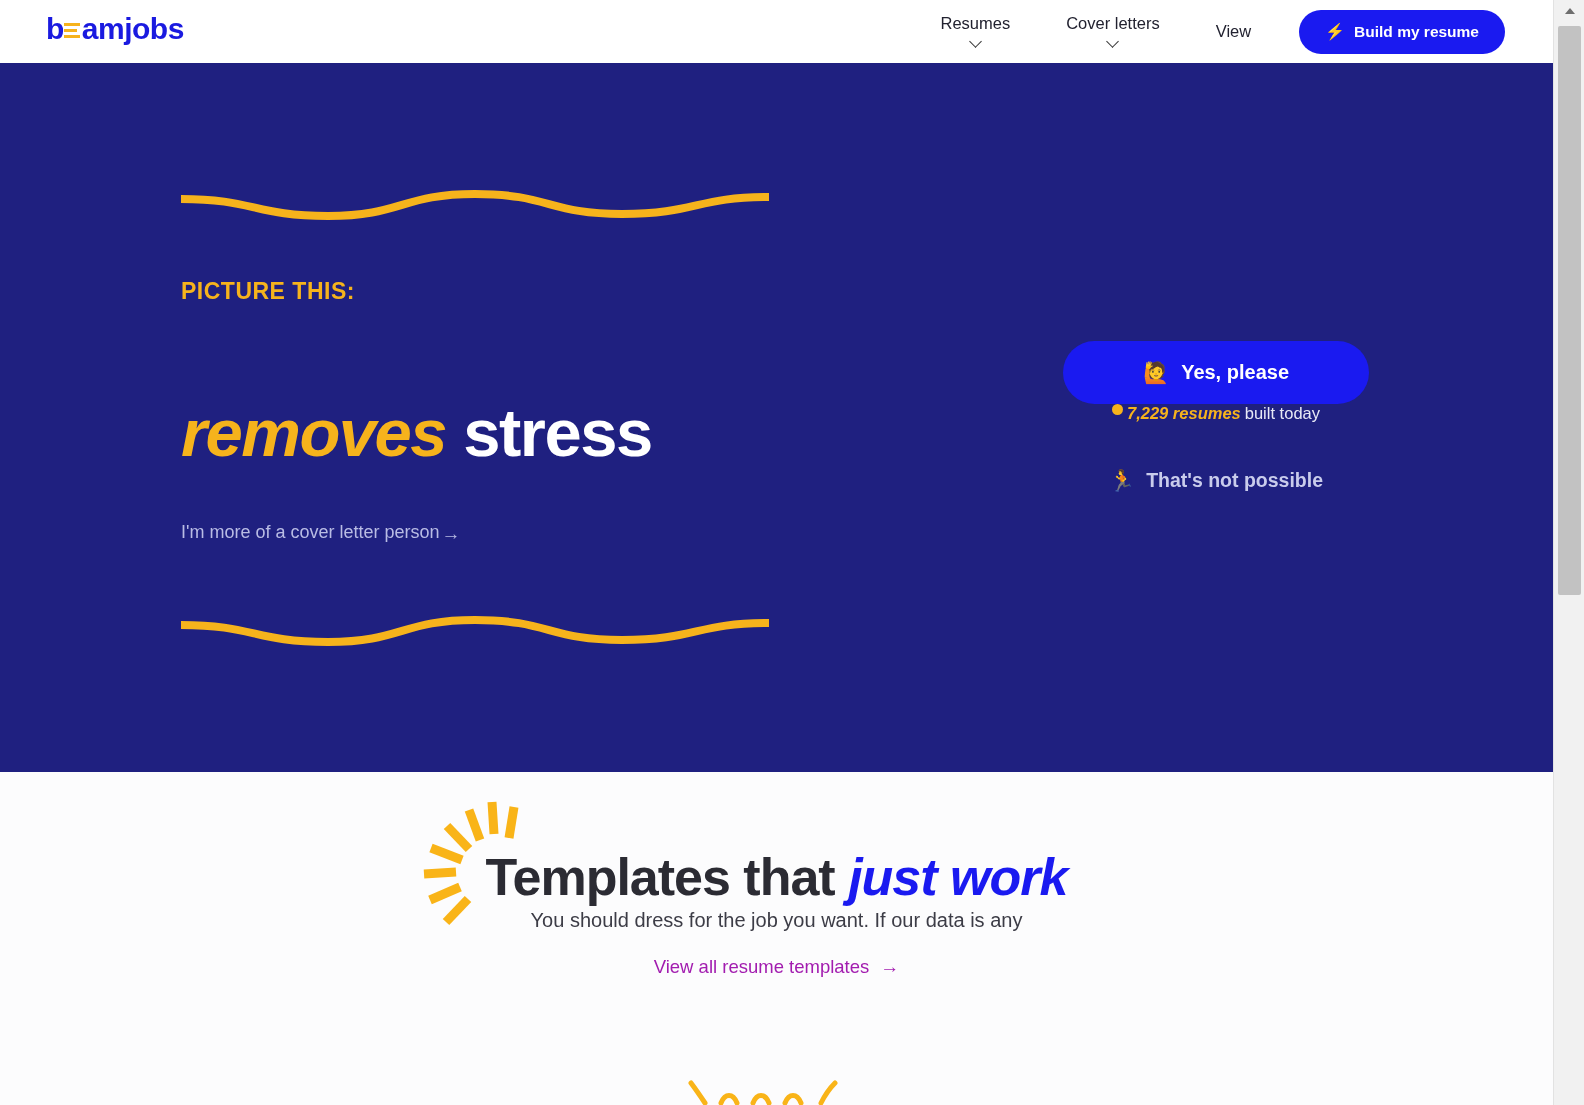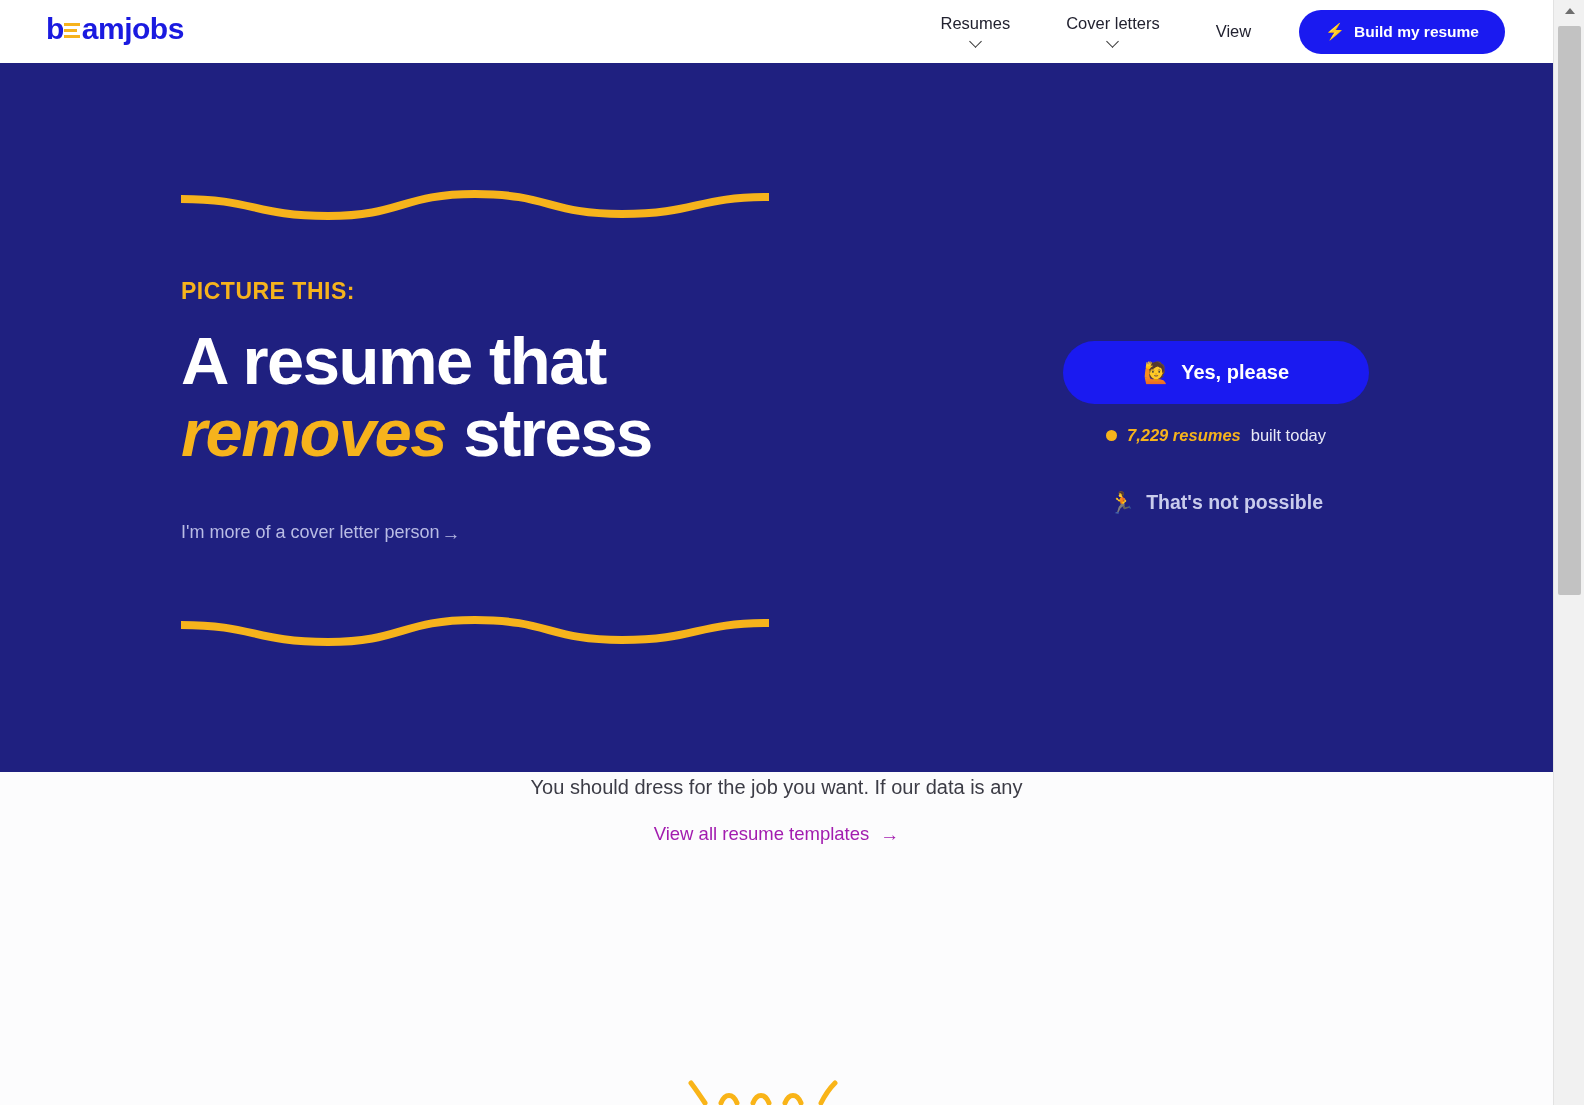--- a/index.html
+++ b/index.html
@@ -154,24 +154,23 @@
     border:none;
     border-radius:999px;
     font-size:20px;
     font-weight:700;
     display:flex; align-items:center; justify-content:center; gap:12px;
     cursor:pointer;
     font-family:"Liberation Sans", sans-serif;
   }
   .emo { font-size:21px; line-height:1; }
   .built-today {
-    margin-top:22px;
     font-size:16.5px;
     color:#E8E9F6;
-    display:flex; align-items:center; gap:10px;
+    display:flex; gap:4px;
     white-space:nowrap;
   }
   .dot-y {
     width:11px; height:11px; border-radius:50%;
     background:#F6B31C;
     flex:0 0 auto;
   }
   .built-today b {
     color:#F6B31C;
     font-style:italic;
@@ -313,21 +312,21 @@
 
     <div class="hero">
 
       <svg class="wave top" viewBox="0 0 588 46" preserveAspectRatio="none">
         <path d="M0,17 C73,17 73,34 147,34 C221,34 221,12 294,12 C368,12 368,32 441,32 C515,32 515,15 588,15" fill="none" stroke="#F6B31C" stroke-width="8" stroke-linecap="round"></path>
       </svg>
 
       <div class="hero-left">
         <div class="eyebrow">PICTURE THIS:</div>
         <h1 class="headline">
-          <span>A resume that</span><br>
+          <br>
           <span class="hl-accent">removes</span>
           <span>stress</span>
         </h1>
         <div class="hero-link">
           <span>I'm more of a cover letter person</span>
           <span class="arrow-r">→</span>
         </div>
       </div>
 
       <svg class="wave bottom" viewBox="0 0 588 46" preserveAspectRatio="none">
@@ -346,20 +345,38 @@
         </div>
         <div class="not-possible">
           <span class="emo">🏃</span>
           <span>That's not possible</span>
         </div>
       </div>
     </div>
 
     <div class="templates">
       <div class="tpl-inner">
+        <div class="tpl-title-wrap">
+          <svg class="sunburst" viewBox="0 0 130 140">
+            <g stroke="#F9B418" stroke-width="9" stroke-linecap="butt">
+              <line x1="100" y1="15" x2="95" y2="46"></line>
+              <line x1="78" y1="10" x2="80" y2="42"></line>
+              <line x1="55" y1="18" x2="66" y2="48"></line>
+              <line x1="33" y1="34" x2="55" y2="57"></line>
+              <line x1="17" y1="56" x2="48" y2="68"></line>
+              <line x1="10" y1="82" x2="42" y2="80"></line>
+              <line x1="16" y1="108" x2="46" y2="95"></line>
+              <line x1="32" y1="130" x2="54" y2="107"></line>
+            </g>
+          </svg>
+          <div class="tpl-title">
+            <span>Templates that</span>
+            <span class="tpl-accent">just work</span>
+          </div>
+        </div>
         <div class="tpl-sub">
           <span>You should dress for the job you want. If our data is any</span><br>
         </div>
         <div class="tpl-link">
           <span>View all resume templates</span>
           <span class="arrow-r">→</span>
         </div>
       </div>
 
       <svg class="tpl-bottom-deco" viewBox="0 0 180 30">

